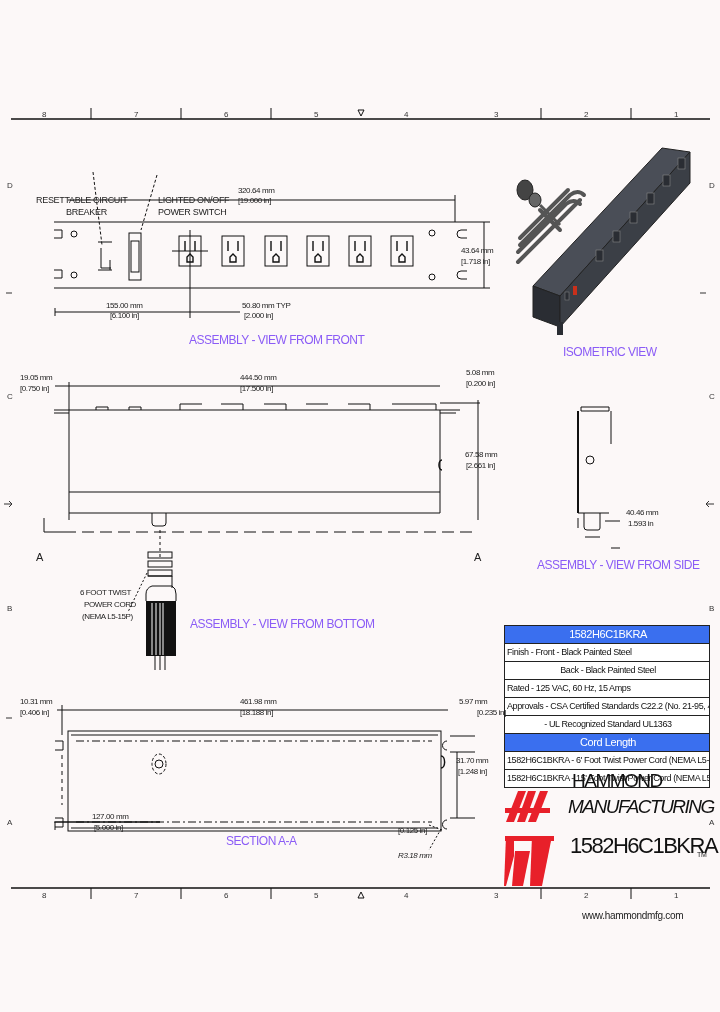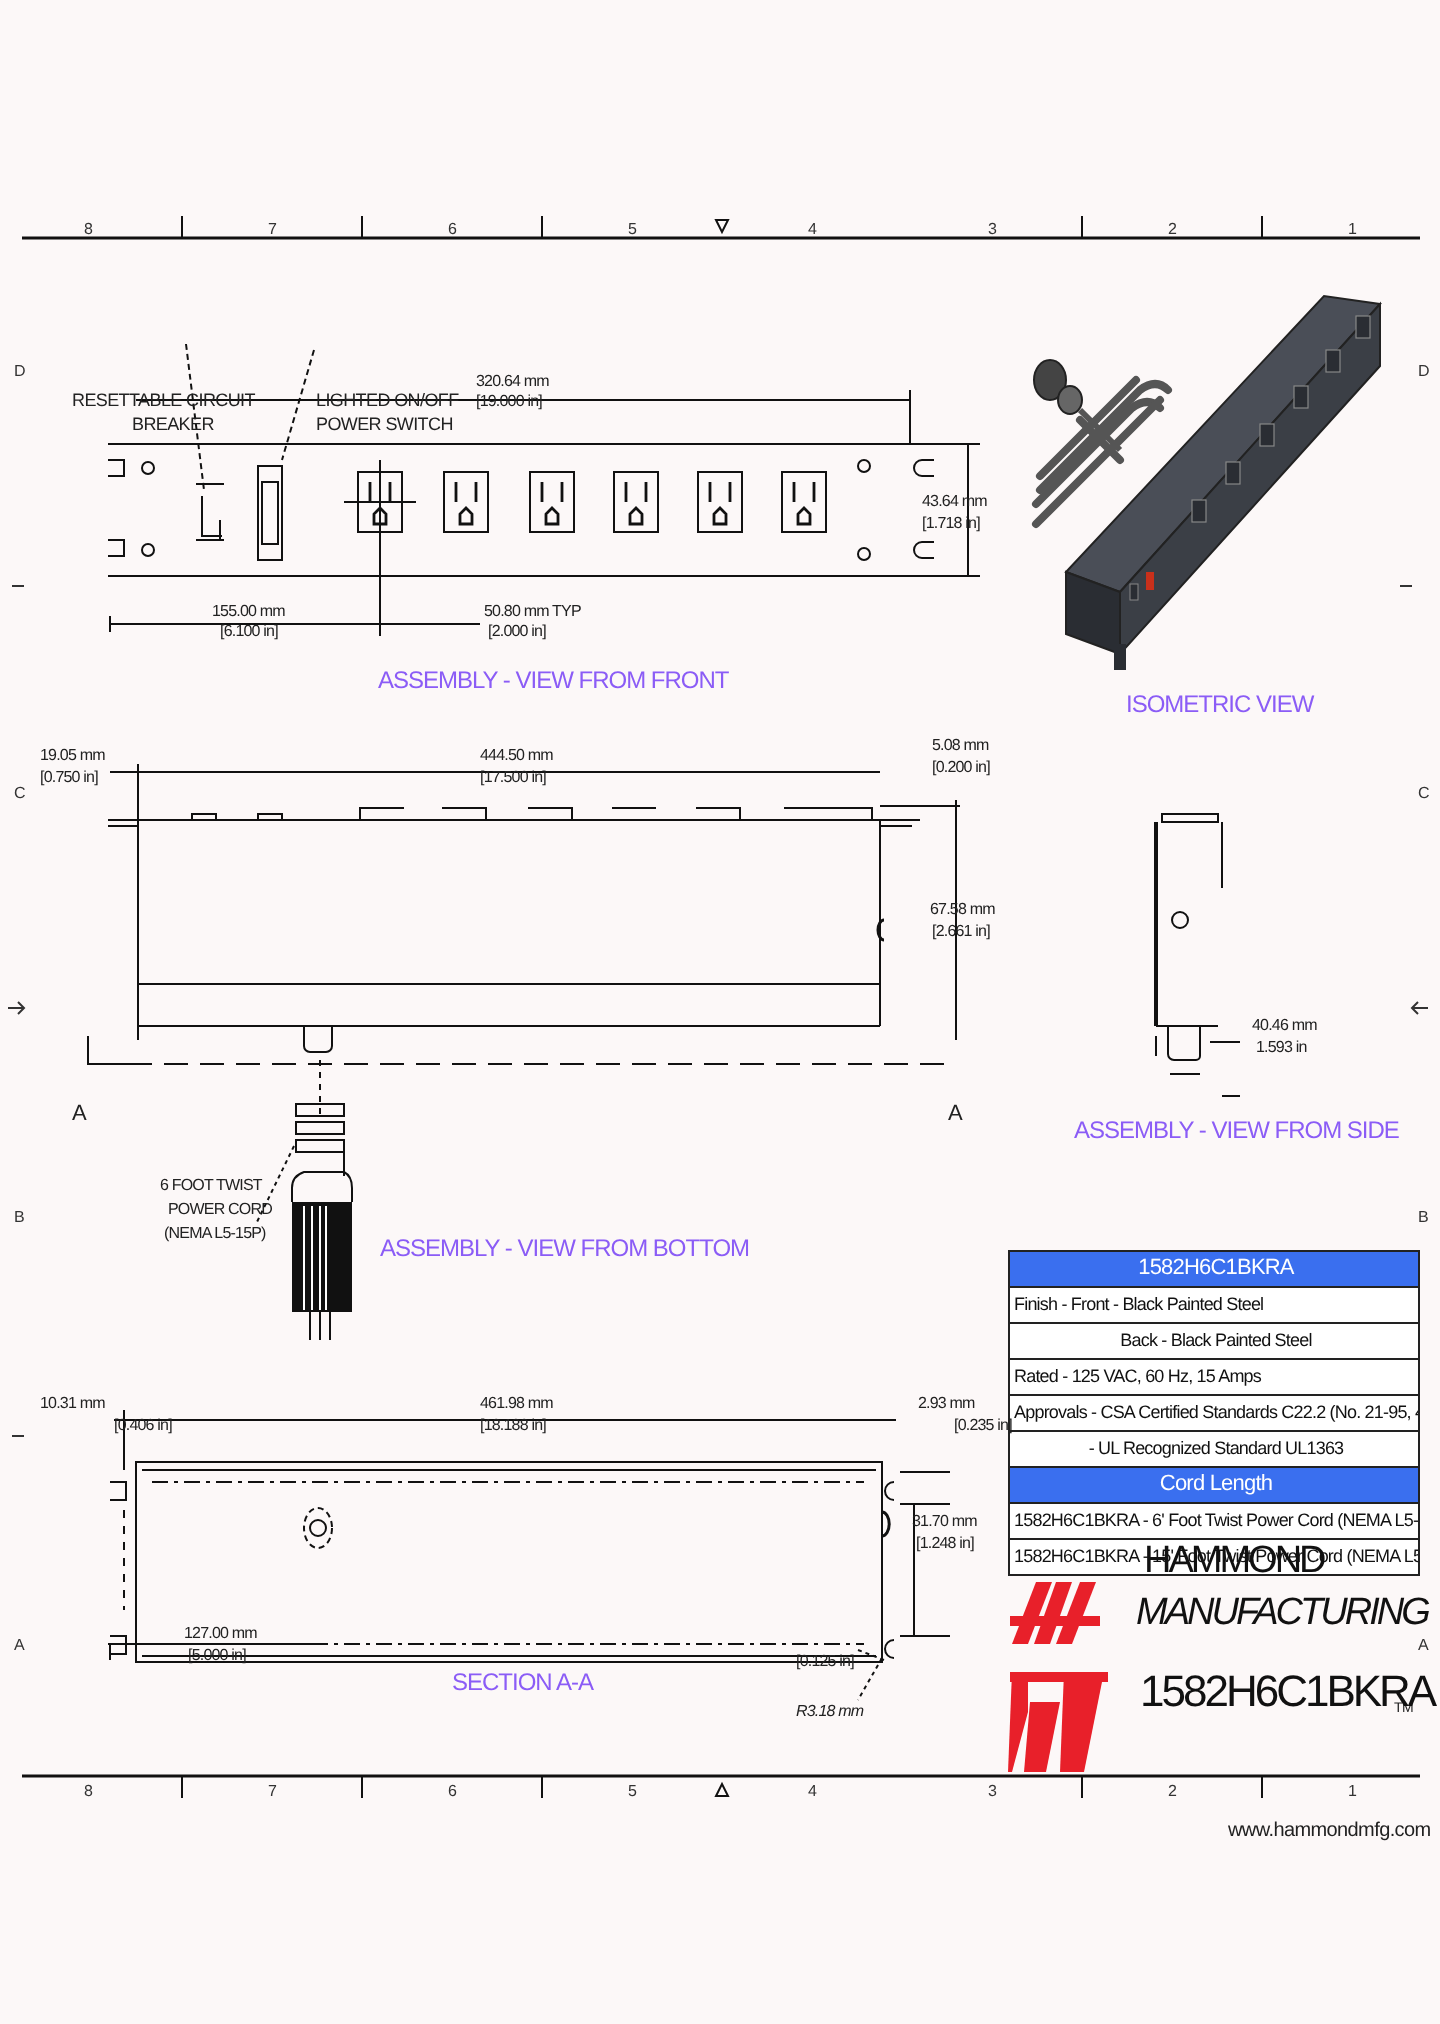--- a/index.html
+++ b/index.html
@@ -290,30 +290,30 @@
   <div class="spec-row center">Back - Black Painted Steel</div>
   <div class="spec-row">Rated - 125 VAC, 60 Hz, 15 Amps</div>
   <div class="spec-row">Approvals - CSA Certified Standards C22.2 (No. 21-95, 42-96)</div>
   <div class="spec-row center">- UL Recognized Standard UL1363</div>
   <div class="spec-row spec-head">Cord Length</div>
   <div class="spec-row">1582H6C1BKRA - 6' Foot Twist Power Cord (NEMA L5-15P)</div>
   <div class="spec-row">1582H6C1BKRA - 15' Foot Twist Power Cord (NEMA L5-15P)</div>
 </div>
 
 <div class="dim" style="left:20px;top:697px;">10.31 mm</div>
-<div class="dim" style="left:20px;top:708px;margin-left:37px;">[0.406 in]</div>
+<div class="dim" style="left:20px;top:708px;">[0.406 in]</div>
 <div class="dim" style="left:240px;top:697px;">461.98 mm</div>
 <div class="dim" style="left:240px;top:708px;">[18.188 in]</div>
-<div class="dim" style="left:459px;top:697px;">2.93 mm</div>
+<div class="dim" style="left:459px;top:697px;">5.97 mm</div>
 <div class="dim" style="left:477px;top:708px;text-align:right;">[0.235 in]</div>
 <div class="dim" style="left:456px;top:756px;">31.70 mm</div>
 <div class="dim" style="left:458px;top:767px;">[1.248 in]</div>
 <div class="dim" style="left:92px;top:812px;">127.00 mm</div>
 <div class="dim" style="left:94px;top:823px;">[5.000 in]</div>
 <div class="dim" style="left:398px;top:851px;font-style:italic;">R3.18 mm</div>
 <div class="dim" style="left:398px;top:826px;">[0.125 in]</div>
 <div class="title" style="left:226px;top:834px;">SECTION A-A</div>
 
 <div class="logo-text" style="left:572px;top:770px;">HAMMOND</div>
 <div class="logo-text" style="left:568px;top:796px;font-style:italic;">MANUFACTURING</div>
 <div class="lbl" style="left:697px;top:812px;font-size:7px;">TM</div>
 <div class="logo-text" style="left:570px;top:833px;font-size:22px;">1582H6C1BKRA</div>
-<div class="lbl" style="left:614px;top:873px;font-size:10px;text-align:center;">www.hammondmfg.com</div>
+<div class="lbl" style="left:582px;top:873px;font-size:10px;text-align:center;">www.hammondmfg.com</div>
 
 </body></html>

